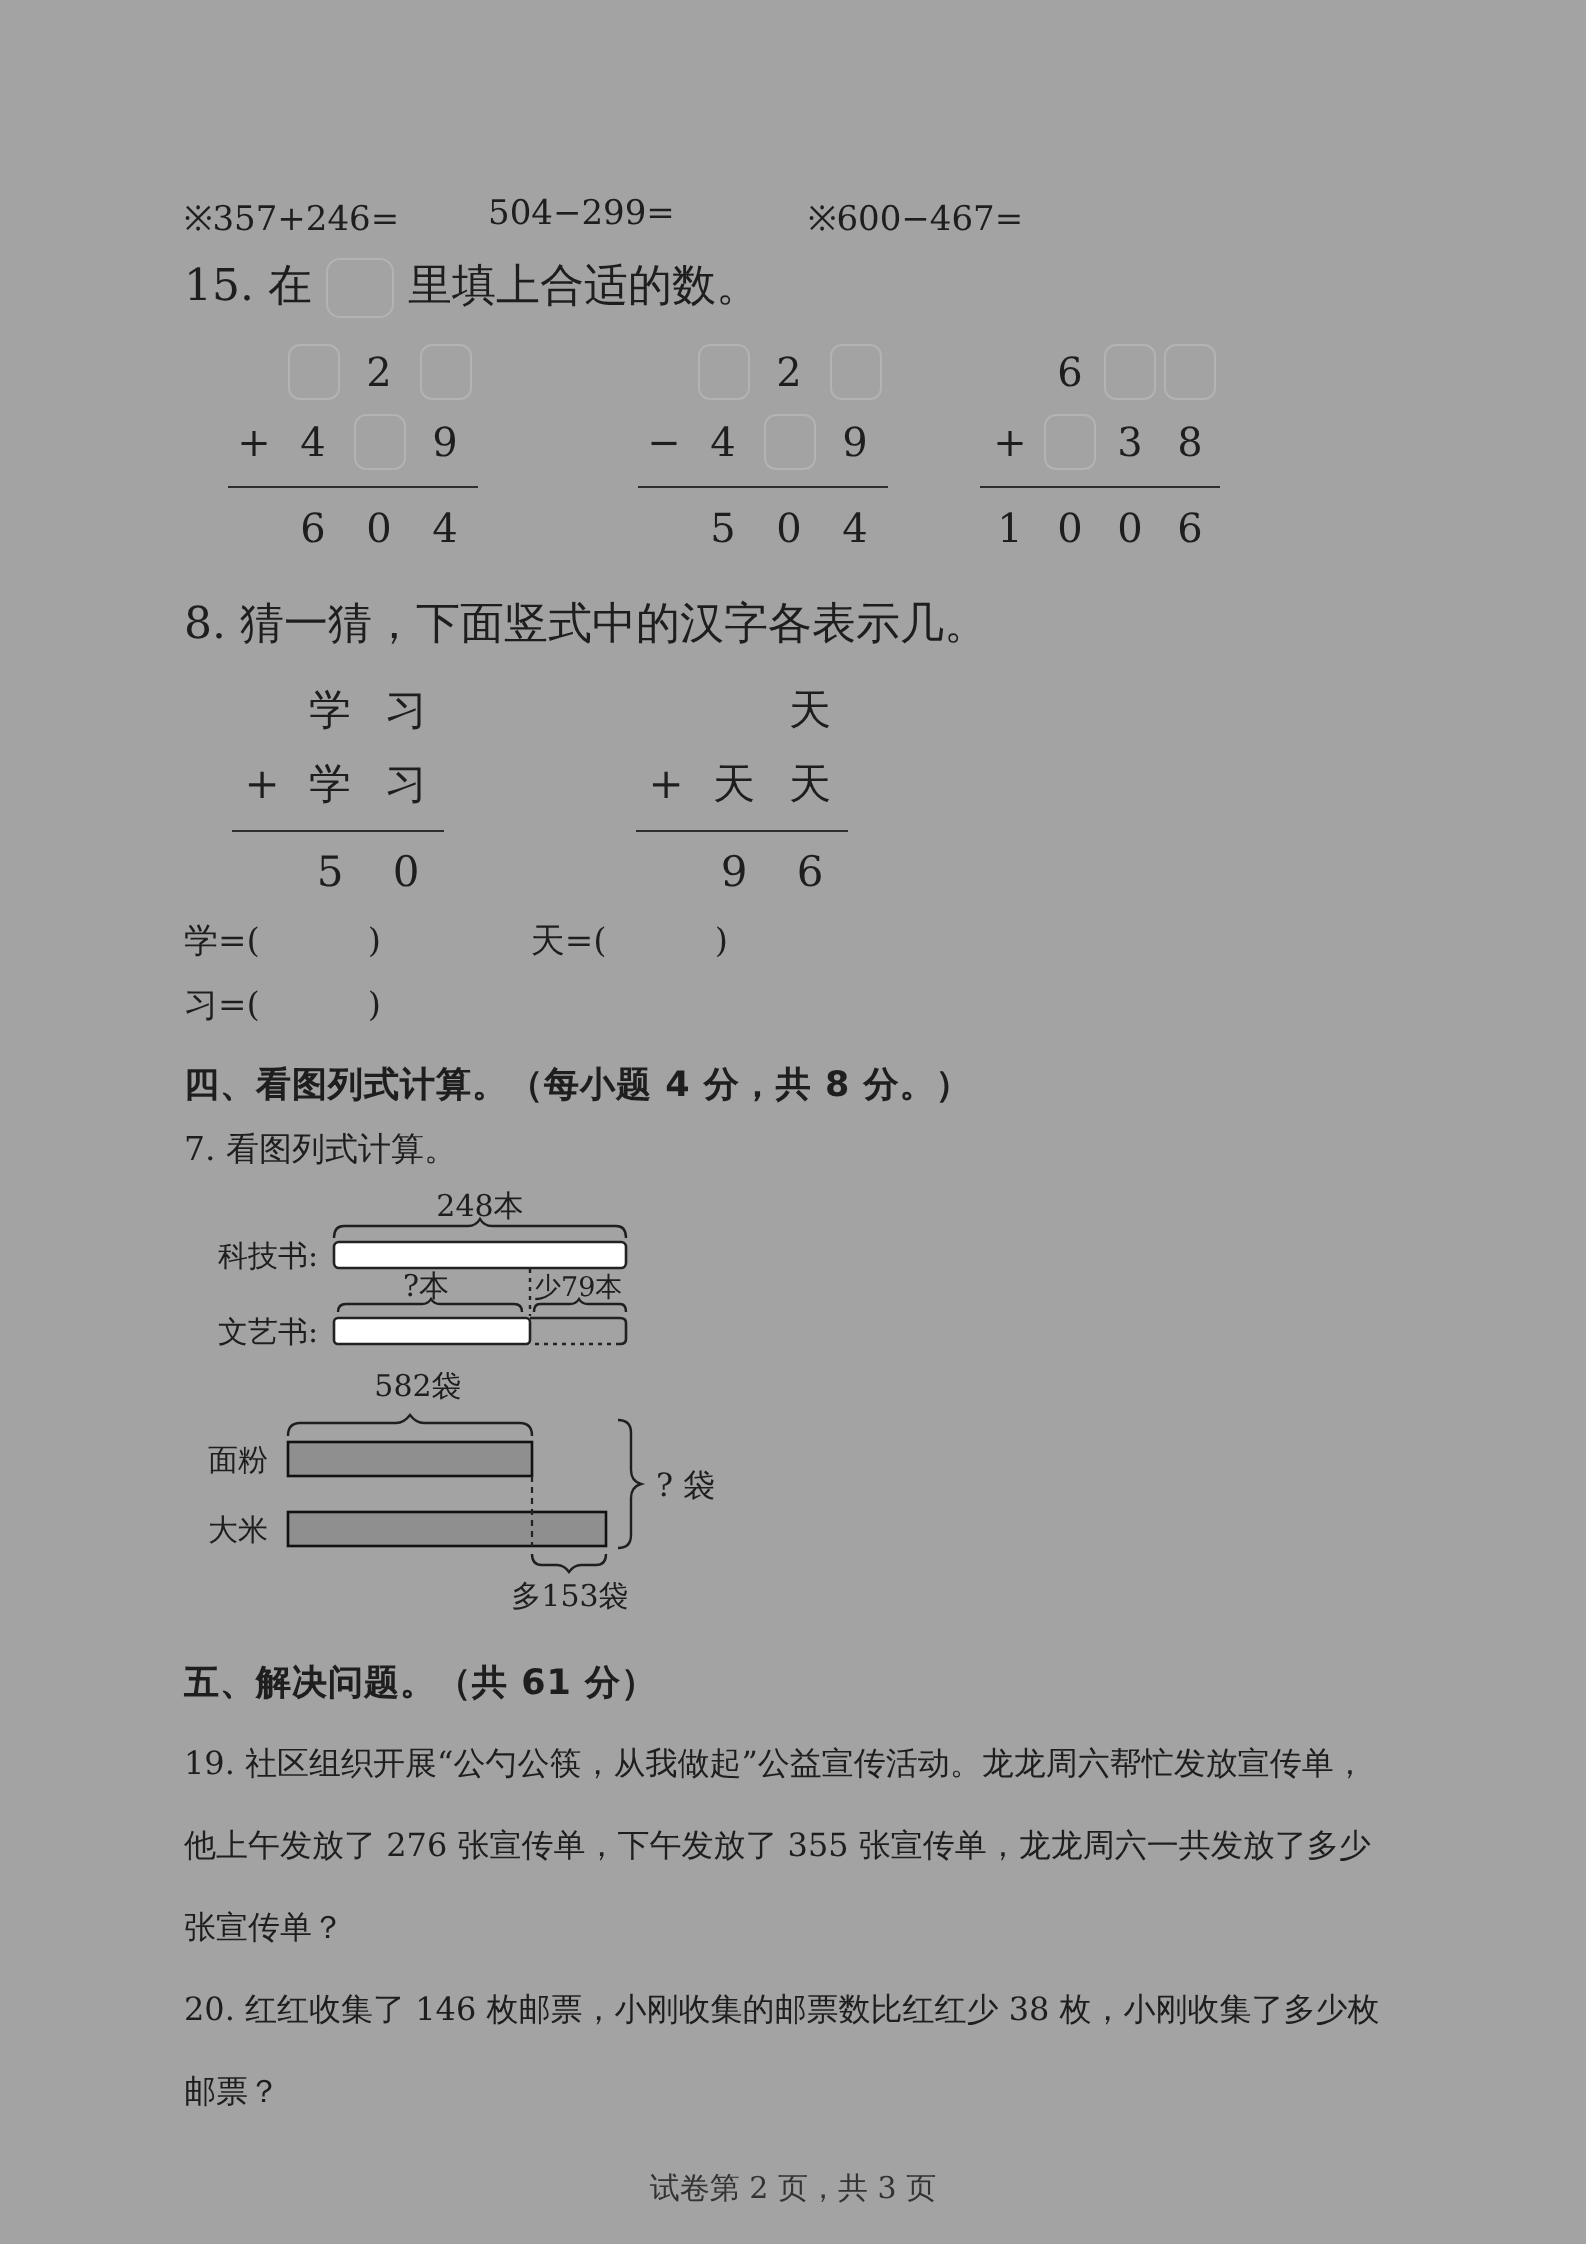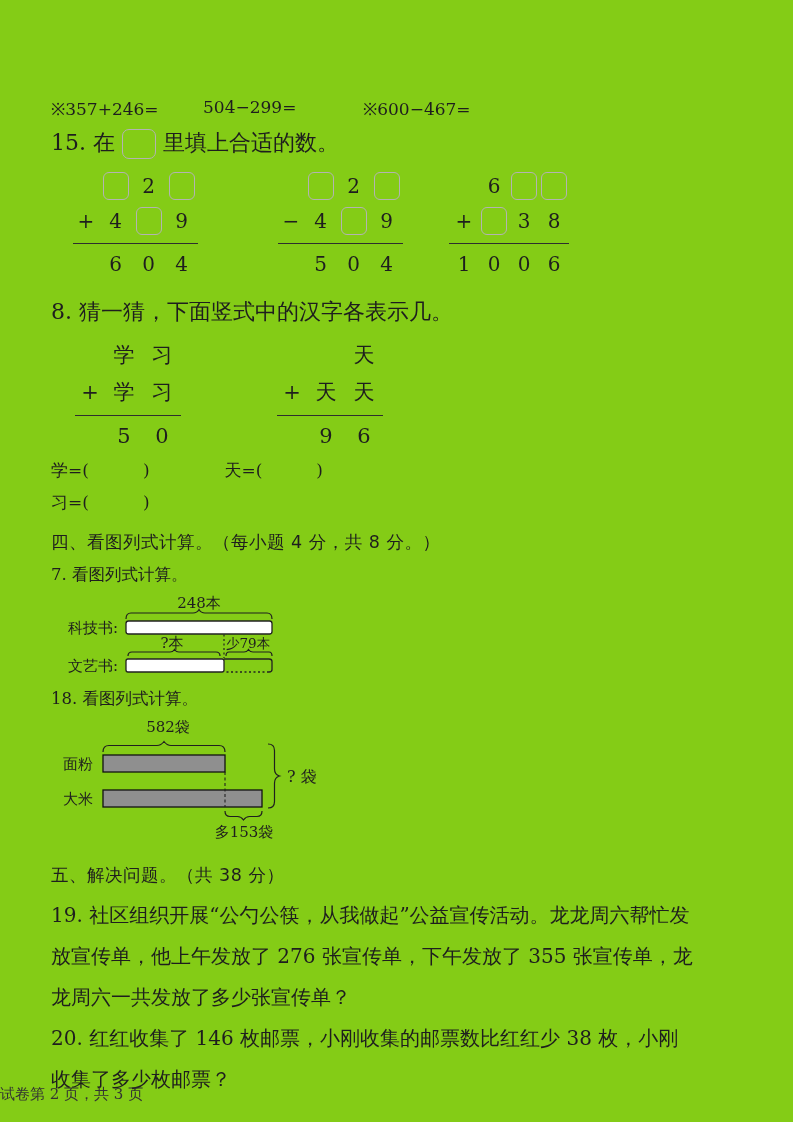--- a/index.html
+++ b/index.html
@@ -1,49 +1,49 @@
 <!DOCTYPE html>
 <html style="--bar-gray: #8f8f8f; --ink: #1e1e1e; --box-border: #b3b3b3; --rule: #2e2e2e;"><head>
 <meta charset="utf-8">
 <style>
   :root{
     --ink:#1e1e1e; --bar-gray:#8f8f8f; --box-border:#b3b3b3; --rule:#2e2e2e;
   }
   html,body{margin:0;padding:0;background:#fff;}
   .page{
     position:relative; width:793px; height:1122px; box-sizing:border-box;
-    padding:97px 100px 0 51px; background:#84cc16; color:var(--ink);
+    padding:97px 100px 0 92px; background:#a3a3a3; color:var(--ink);
     font-family:"DejaVu Serif","Liberation Serif",serif; font-size:16.5px; overflow:hidden;
   }
   .exprs{display:grid; grid-template-columns:152px 160px auto; font-size:17px;}
   .exprs.second{margin-top:17px;}
   .q-intro{margin:8px 0 0 0; font-size:22px;}
   .inline-box{display:inline-block; width:34px; height:30px; border:1.4px solid var(--box-border);
     border-radius:7px; vertical-align:-9px; margin:0 7px; box-sizing:border-box;}
   .vrow{display:flex; align-items:flex-start; margin-top:10px;}
   .vp{display:grid; grid-template-rows:34px 36px 8px 34px; align-items:center; justify-items:center;
     font-size:20px;}
   .vp.g3{grid-template-columns:26px 33px 33px 33px;}
   .vp.g4{grid-template-columns:30px 30px 30px 30px;}
   .vp.cn{grid-template-columns:30px 38px 38px; grid-template-rows:36px 38px 8px 34px; font-size:21px;}
   .vp .rule{grid-column:1/-1; justify-self:stretch; align-self:center; border-top:1.6px solid var(--rule); height:0;}
   .abox{width:26px; height:28px; border:1.3px solid var(--box-border); border-radius:6px; box-sizing:border-box;}
   .m1{margin-left:22px;} .m2{margin-left:80px;} .m3{margin-left:46px;}
   .cn1{margin-left:24px;} .cn2{margin-left:96px;}
   .ansrow{margin-top:6px; font-size:17px;}
   .ansrow .first{display:inline-block; width:168px;}
   .ansrow2{margin-top:9px; font-size:17px;}
-  .sec{font-family:"DejaVu Sans","Liberation Sans",sans-serif; font-weight:normal;
+  .sec{font-family:"DejaVu Sans","Liberation Sans",sans-serif; font-weight:bold;
     font-size:17.5px; margin:16px 0 0 0; letter-spacing:0.5px;}
   .qhead{margin:10px 0 0 0;}
   svg.diagram{display:block; margin-top:6px;}
   svg.diagram text{fill:var(--ink); font-family:"DejaVu Serif","Liberation Serif",serif;}
   .solve{margin-top:8px;}
-  .solve p{margin:0; line-height:41px; font-size:20px; text-align:left;}
-  .footer{position:absolute; left:0; right:0; bottom:18px; text-align:left;
+  .solve p{margin:0; line-height:41px; font-size:16px; text-align:left;}
+  .footer{position:absolute; left:0; right:0; bottom:18px; text-align:center;
     font-size:15px; color:#333;}
 </style>
 </head>
 <body>
 
 <div class="page">
 
   <div class="exprs">
     <span>※357+246=</span>
     <span>504−299=</span>
@@ -152,37 +152,36 @@
     <text x="106" y="56" font-size="15" text-anchor="middle">?本</text>
     <text x="160" y="56" font-size="13.5">少79本</text>
     <path fill="none" stroke="#1f1f1f" stroke-width="1.2" d="M62,64 Q62,60 66,60 L104,60 Q107,60 108.5,57.5 Q110,60 113,60 L150,60 Q154,60 154,64"></path>
     <path fill="none" stroke="#1f1f1f" stroke-width="1.2" d="M160,64 Q160,60 163,60 L178,60 Q181,60 182.5,57.5 Q184,60 187,60 L203,60 Q206,60 206,64"></path>
     <text x="2" y="79" font-size="15">文艺书:</text>
     <rect x="60" y="67" width="98" height="13" rx="2" fill="#fff" stroke="#222" stroke-width="1.3"></rect>
     <path fill="none" stroke="#222" stroke-width="1.3" d="M158,67 L203,67 Q206,67 206,69.5 L206,77.5 Q206,80 203,80"></path>
     <line x1="203" y1="80" x2="158" y2="80" stroke="#222" stroke-width="1.3" stroke-dasharray="2,2.5"></line>
   </svg>
 
-  <p class="qhead" style="margin-top:12px">18. 看图列式计算。</p>
 
   <svg class="diagram" width="300" height="135" viewBox="0 0 300 135">
     <text x="117" y="16" font-size="15" text-anchor="middle">582袋</text>
     <path fill="none" stroke="#1f1f1f" stroke-width="1.2" d="M52,36 Q52,29.5 58,29.5 L106,29.5 Q110,29.5 113,25.5 Q116,29.5 120,29.5 L168,29.5 Q174,29.5 174,36"></path>
     <text x="12" y="53" font-size="15">面粉</text>
     <rect x="52" y="39" width="122" height="17" fill="var(--bar-gray)" stroke="#111" stroke-width="1.3"></rect>
     <text x="12" y="88" font-size="15">大米</text>
     <rect x="52" y="74" width="159" height="17" fill="var(--bar-gray)" stroke="#111" stroke-width="1.3"></rect>
     <line x1="174" y1="56" x2="174" y2="91" stroke="#222" stroke-width="1.1" stroke-dasharray="3,2.5"></line>
     <path fill="none" stroke="#1f1f1f" stroke-width="1.2" d="M174,95 Q174,100.5 179,100.5 L186.5,100.5 Q190,100.5 192.5,104 Q195,100.5 198.5,100.5 L206,100.5 Q211,100.5 211,95"></path>
     <text x="193" y="121" font-size="15" text-anchor="middle">多153袋</text>
     <path fill="none" stroke="#1f1f1f" stroke-width="1.2" d="M217,28 Q223.5,28 223.5,34.5 L223.5,53 Q223.5,58.5 228.5,60 Q223.5,61.5 223.5,67 L223.5,85.5 Q223.5,92 217,92"></path>
     <text x="236" y="66" font-size="16">? 袋</text>
   </svg>
 
-  <h3 class="sec" style="margin-top:12px">五、解决问题。（共 38 分）</h3>
+  <h3 class="sec" style="margin-top:12px">五、解决问题。（共 61 分）</h3>
 
   <div class="solve">
     <p>19. 社区组织开展“公勺公筷，从我做起”公益宣传活动。龙龙周六帮忙发放宣传单，他上午发放了 276 张宣传单，下午发放了 355 张宣传单，龙龙周六一共发放了多少张宣传单？</p>
     <p>20. 红红收集了 146 枚邮票，小刚收集的邮票数比红红少 38 枚，小刚收集了多少枚邮票？</p>
 
   </div>
 
   <div class="footer">试卷第 2 页，共 3 页</div>
 </div>
 

